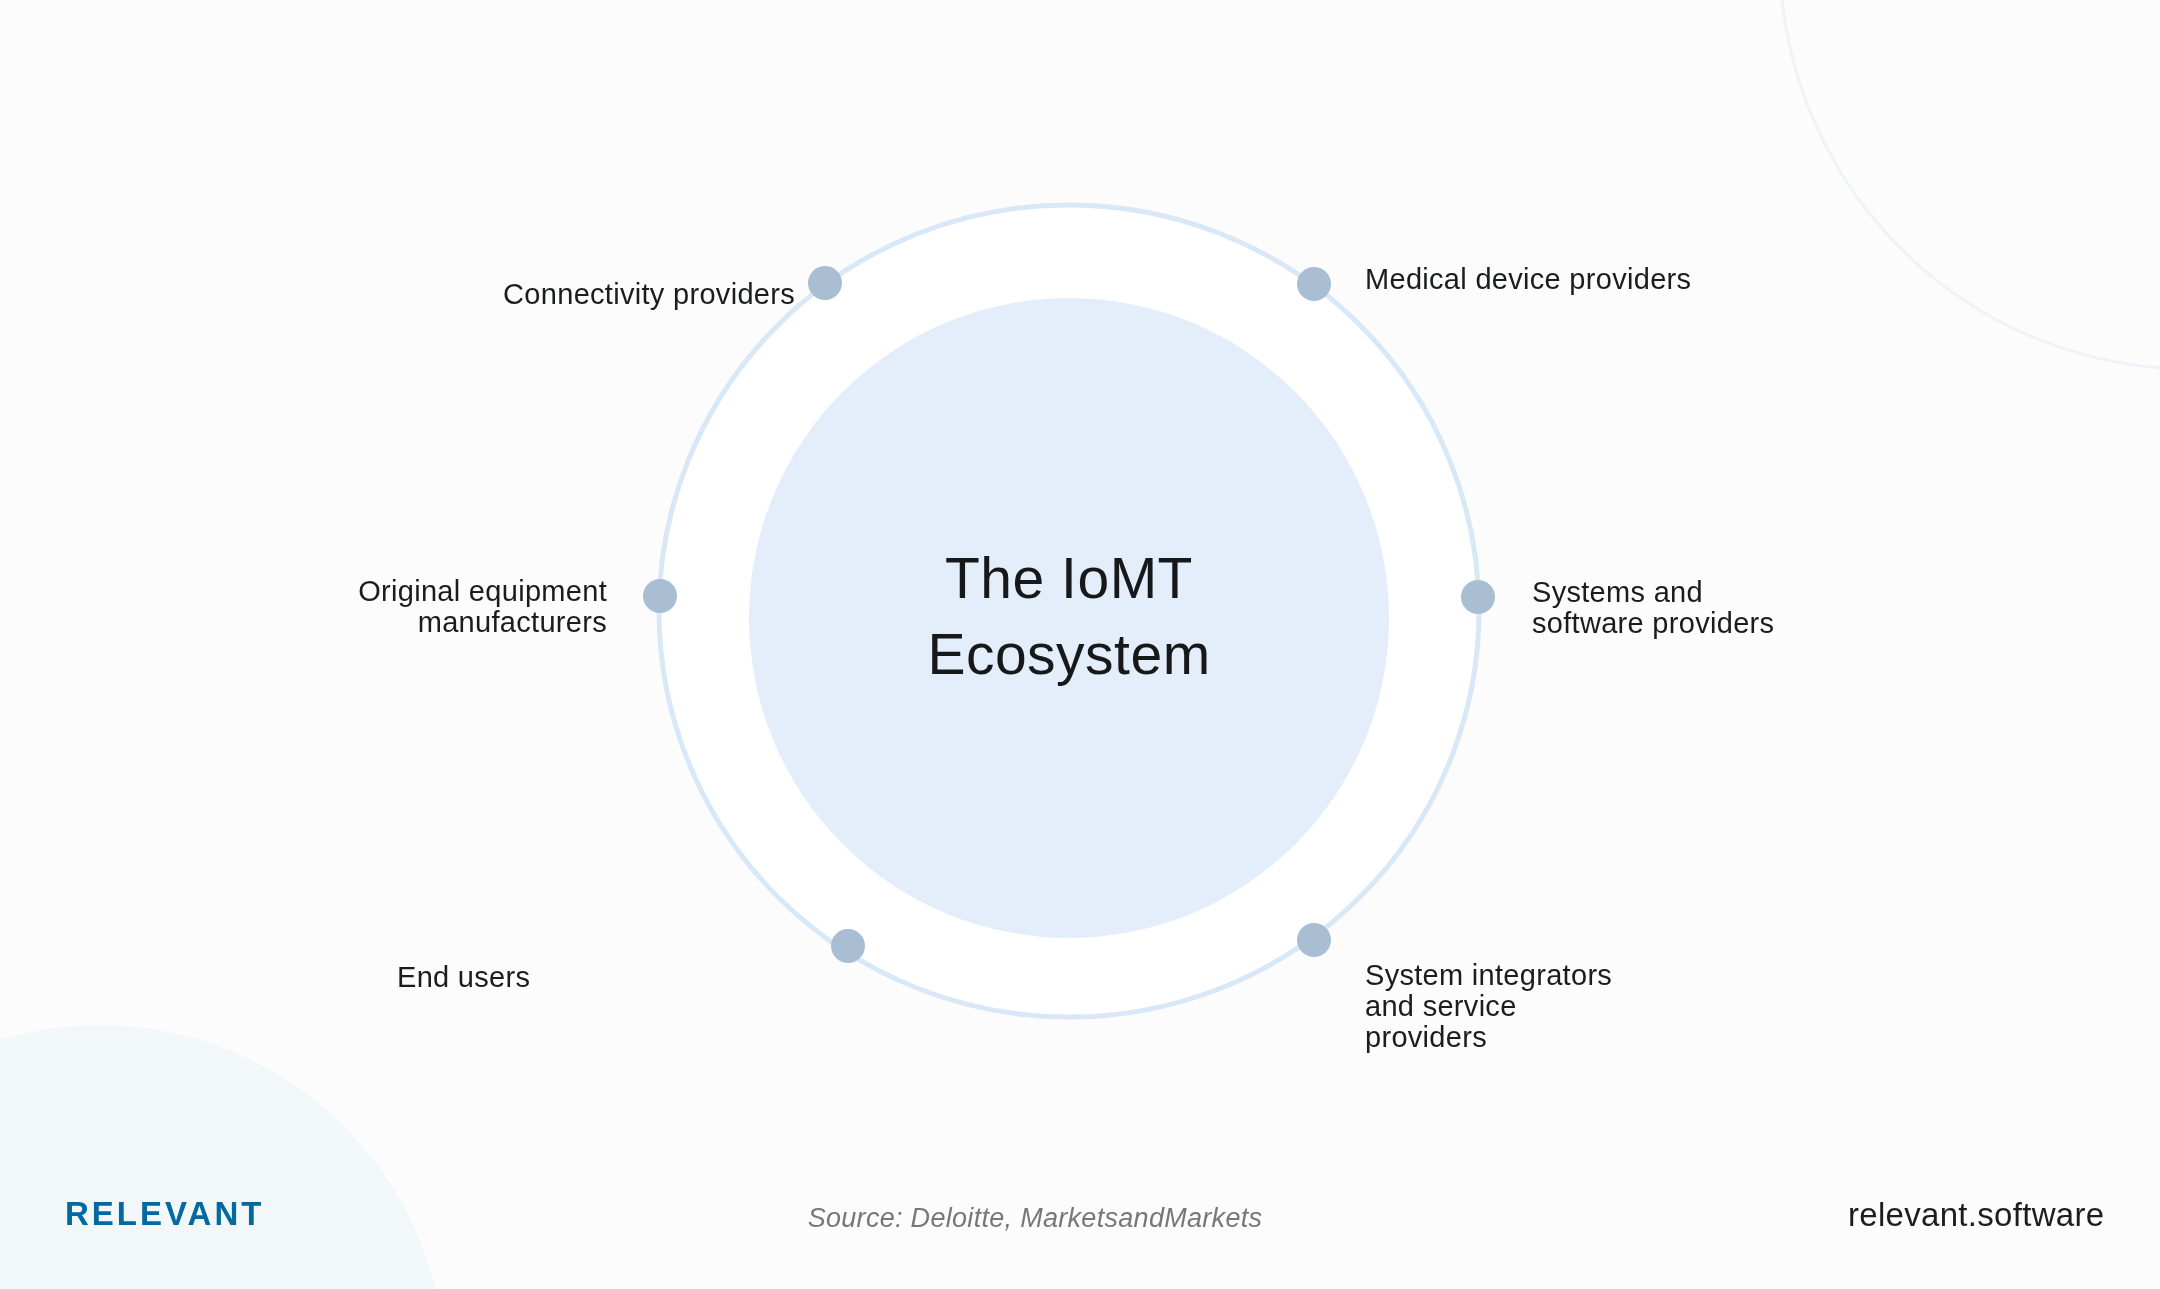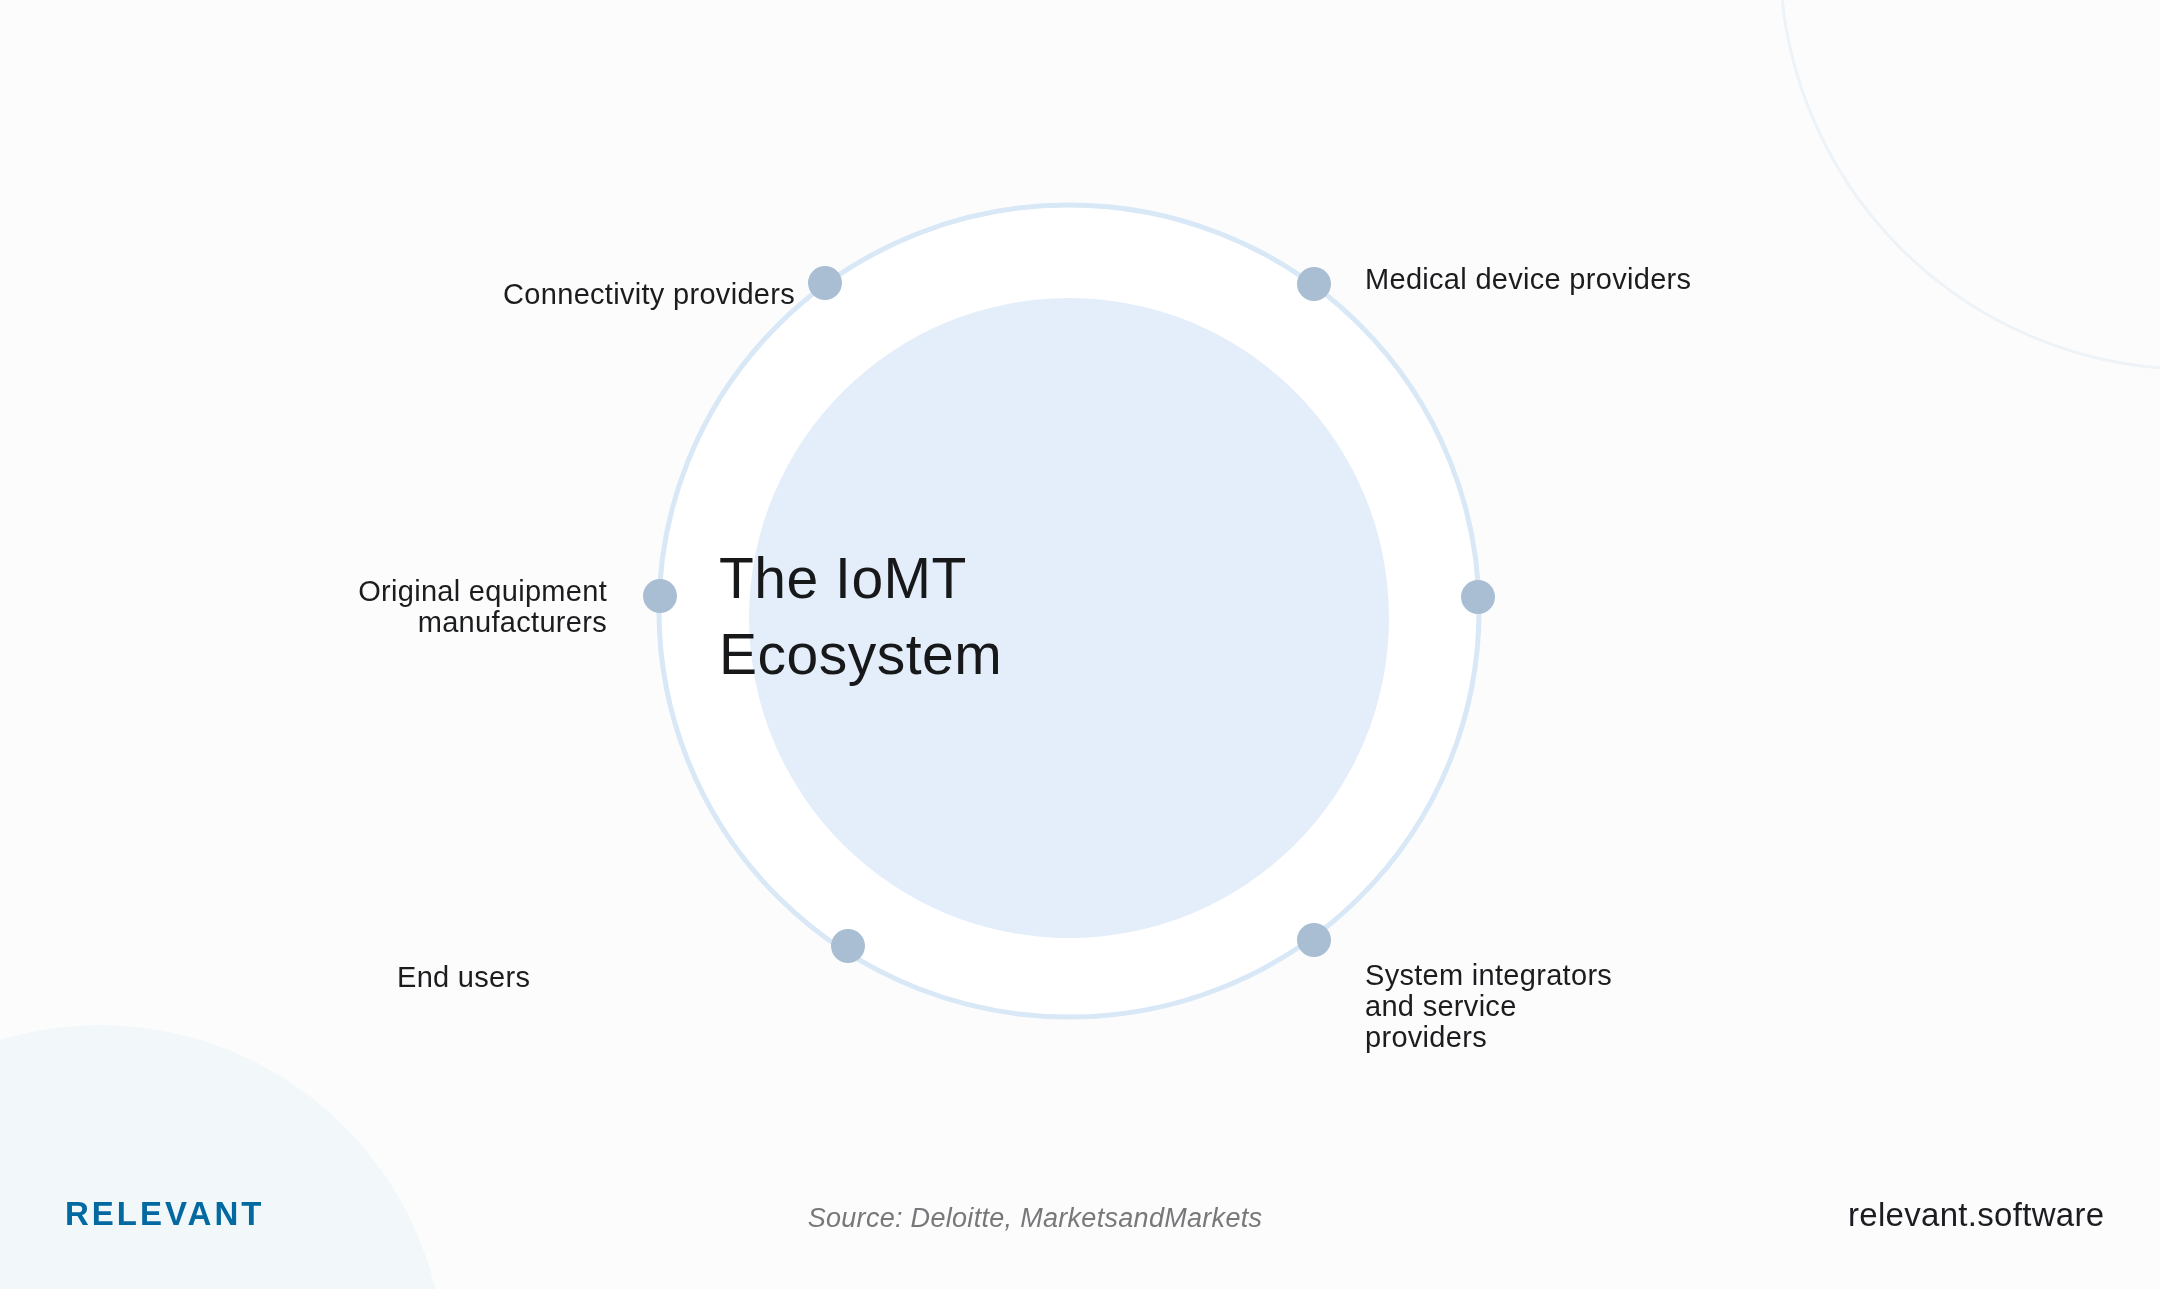--- a/index.html
+++ b/index.html
@@ -10,21 +10,21 @@
   *{margin:0;padding:0;box-sizing:border-box;}
   body{background:#e9e9e9;font-family:"Liberation Sans",sans-serif;}
   .stage{
     position:relative;width:2160px;height:1289px;overflow:hidden;
     background:var(--page-bg,#fcfcfd);
   }
   .diagram-svg{position:absolute;left:0;top:0;width:2160px;height:1289px;display:block;}
   .center-title{
     position:absolute;left:719px;top:540px;width:700px;
     font-size:57px;line-height:76px;letter-spacing:.5px;
-    color:var(--title-text,#17181a);text-align:left;white-space:pre-line;
+    color:var(--title-text,#17181a);text-align:center;white-space:pre-line;
     font-weight:400;
   }
   .node-label{
     position:absolute;font-size:29px;line-height:31px;
     color:var(--label-text,#1b1c1e);white-space:pre-line;font-weight:400;
     letter-spacing:.3px;
   }
   .lbl-connectivity{left:395px;top:263px;width:400px;text-align:right;margin-top:16px;}
   .lbl-medical{left:1365px;top:264px;width:520px;text-align:left;}
   .lbl-oem{left:207px;top:576px;width:400px;text-align:right;}
@@ -70,20 +70,22 @@
     </g>
   </svg>
 
   <div class="center-title">The IoMT
 Ecosystem</div>
 
   <div class="node-label lbl-connectivity">Connectivity providers</div>
   <div class="node-label lbl-oem">Original equipment
 manufacturers</div>
   <div class="node-label lbl-medical">Medical device providers</div>
+  <div class="node-label lbl-systems">Systems and
+software providers</div>
   <div class="node-label lbl-endusers">End users</div>
   <div class="node-label lbl-integrators">System integrators
 and service
 providers</div>
 
   <div class="footer-logo">RELEVANT</div>
   <div class="footer-source">Source: Deloitte, MarketsandMarkets</div>
   <div class="footer-site">relevant.software</div>
 
 </div>

